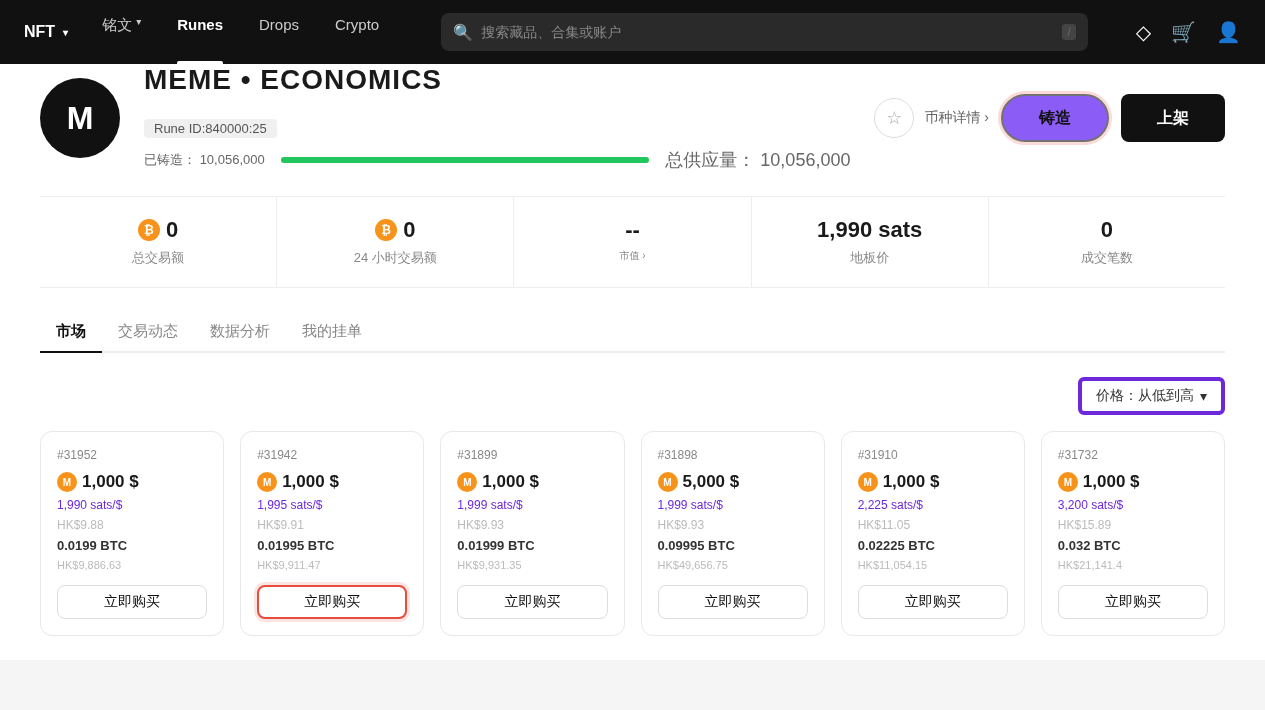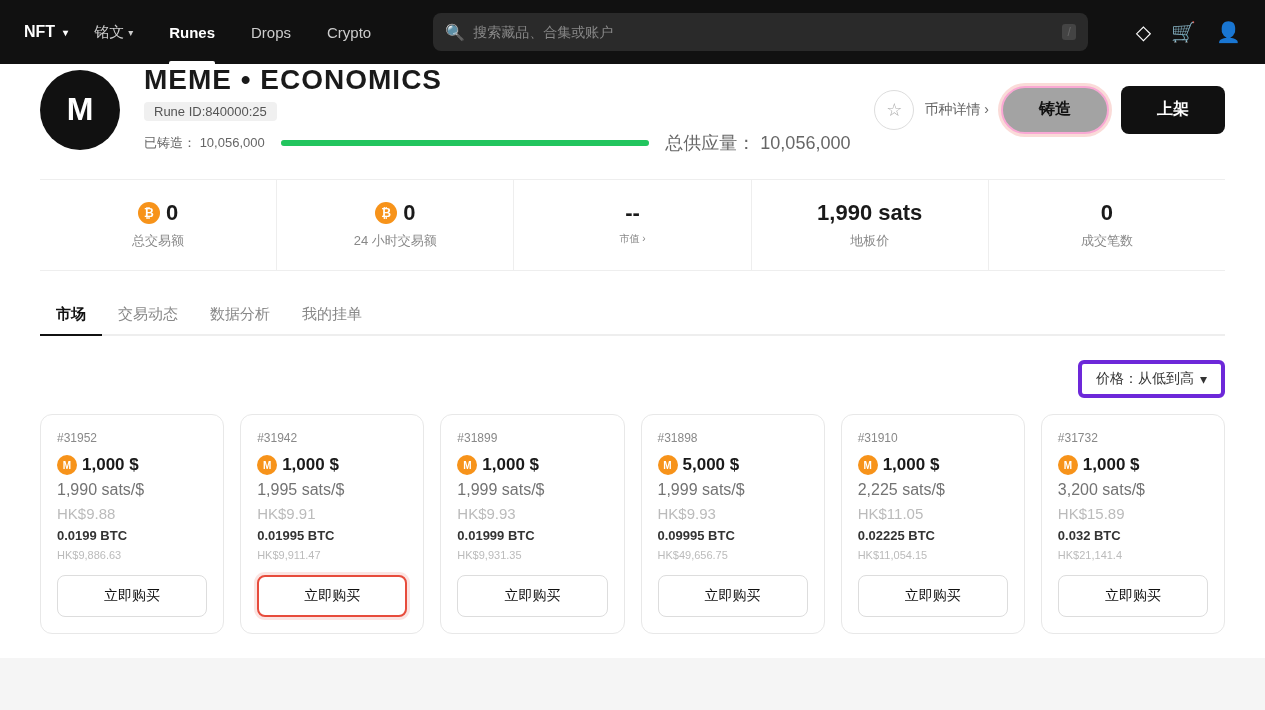--- a/index.html
+++ b/index.html
@@ -22,30 +22,30 @@
       gap: 8px;
       position: relative;
     }
     .nav-logo-group {
       display: flex;
       align-items: center;
       gap: 4px;
       color: #fff;
       font-size: 16px;
       font-weight: 600;
-      margin-right: 4px;
+      margin-right: 12px;
       text-align: center;
     }
     .nav-item {
       color: #ccc;
       font-size: 15px;
       padding: 16px 14px;
       height: 64px;
       display: flex;
-      align-items: center;
+      align-items: flex-start;
       cursor: pointer;
       position: relative;
       text-decoration: none;
     }
     .nav-item.active {
       color: #fff;
       font-weight: 600;
     }
     .nav-item.active::after {
       content: '';
@@ -132,21 +132,21 @@
       font-weight: 700;
       flex-shrink: 0;
     }
     .token-info {
       flex: 1;
     }
     .token-name {
       font-size: 28px;
       font-weight: 700;
       letter-spacing: 1px;
-      margin-bottom: 6px;
+      margin-bottom: 23px;
     }
     .token-id-badge {
       display: inline-block;
       background: #f0f0f0;
       border-radius: 4px;
       padding: 2px 10px;
       font-size: 13px;
       color: #555;
       margin-bottom: 10px;
     }
@@ -200,22 +200,22 @@
     }
     .detail-link {
       font-size: 14px;
       color: #666;
       cursor: pointer;
       display: flex;
       align-items: center;
       gap: 4px;
     }
     .mint-btn {
-      border: 2px solid #f9a8d4;
-      background: #a3a3a3;
+      border: 2px solid #737373;
+      background: #8b5cf6;
       color: #111;
       font-size: 16px;
       font-weight: 600;
       padding: 0 36px;
       height: 48px;
       border-radius: 24px;
       cursor: pointer;
       outline: none;
       
       box-shadow: 0 0 0 3px rgba(231,76,60,0.2);
@@ -359,40 +359,40 @@
       border-radius: 50%;
       display: flex;
       align-items: center;
       justify-content: center;
       color: #fff;
       font-size: 10px;
       font-weight: 700;
       flex-shrink: 0;
     }
     .card-sats {
-      font-size: 16px;
-      color: #737373;
+      font-size: 12px;
+      color: #6d28d9;
     }
     .card-sats-hk {
-      font-size: 15px;
+      font-size: 12px;
       color: #bbb;
     }
     .card-btc {
       font-size: 13px;
       font-weight: 600;
       color: #333;
     }
     .card-btc-hk {
       font-size: 11px;
       color: #bbb;
     }
     .buy-btn {
       margin-top: 8px;
       width: 100%;
-      height: 42px;
+      height: 34px;
       border: 1px solid #ddd;
       border-radius: 8px;
       background: #fff;
       font-size: 14px;
       color: #111;
       cursor: pointer;
       font-weight: 500;
     }
     .buy-btn.highlighted {
       border: 2px solid #e74c3c;

